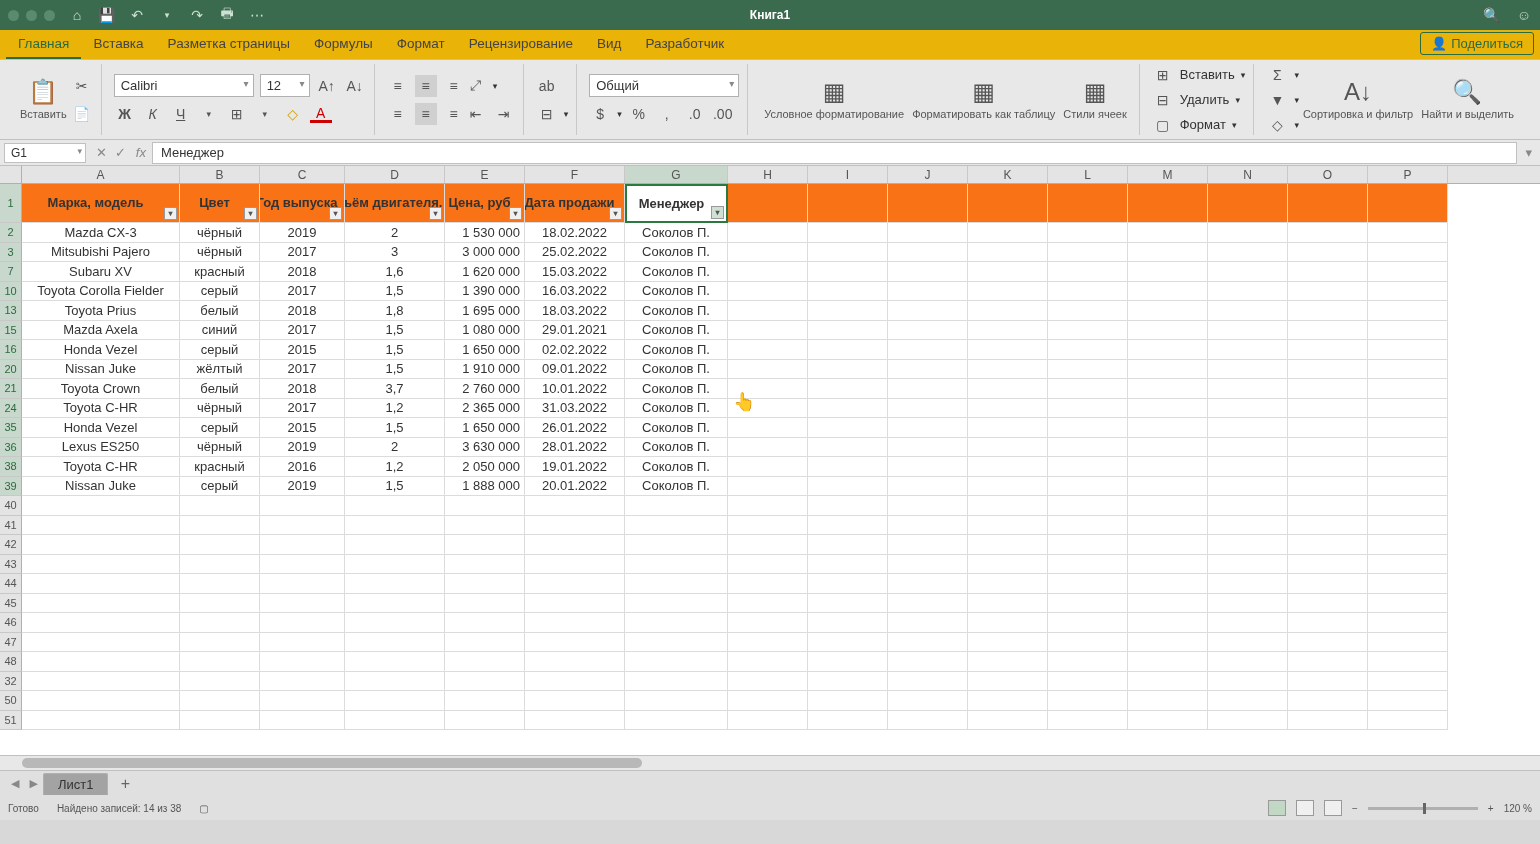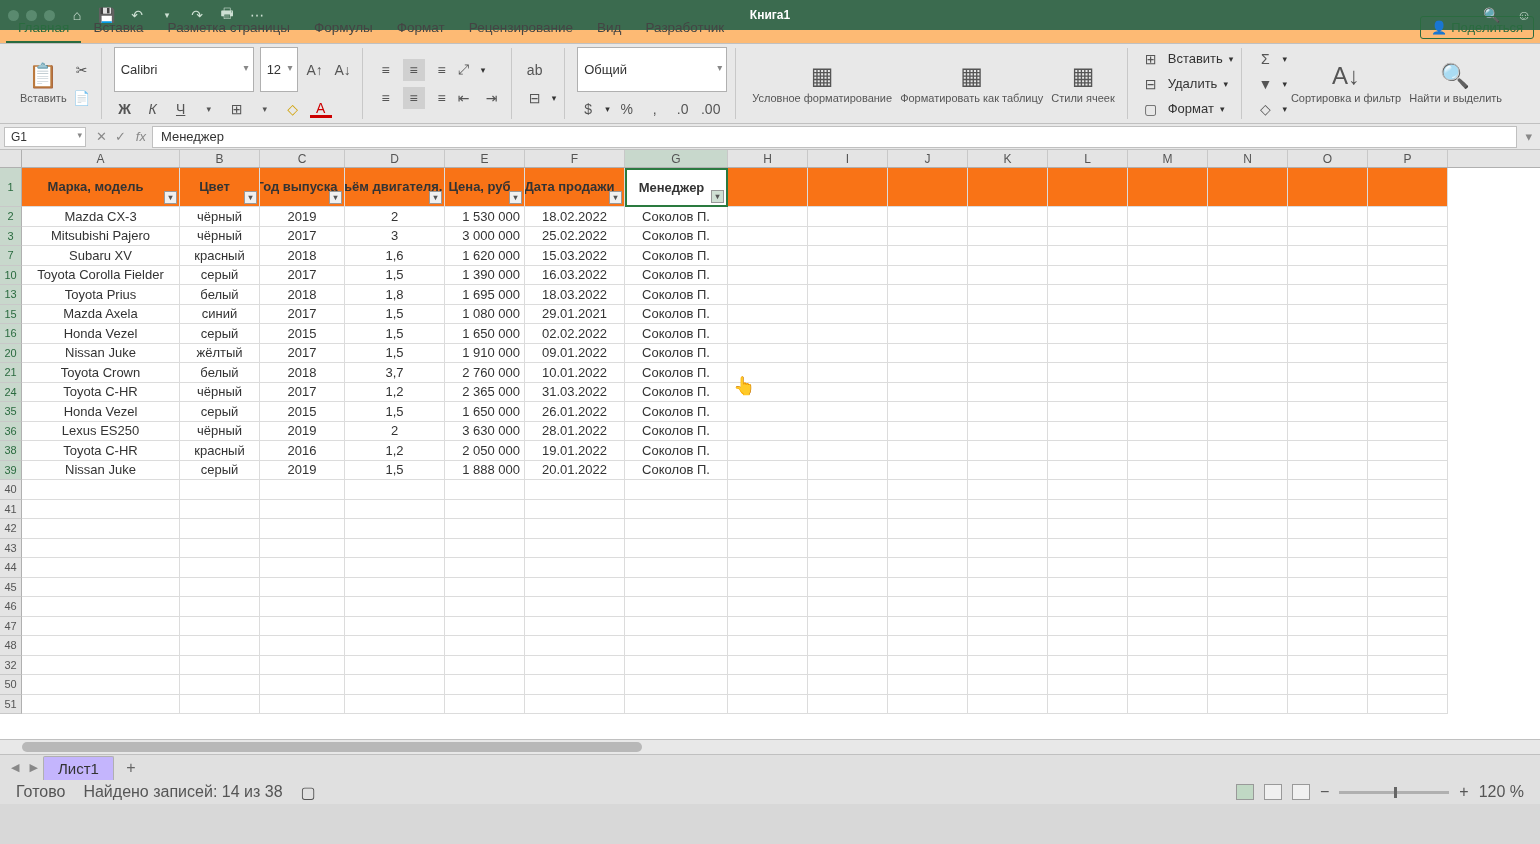--- a/index.html
+++ b/index.html
@@ -4,34 +4,34 @@
 <style>
 *{box-sizing:border-box;margin:0;padding:0;font-family:-apple-system,BlinkMacSystemFont,"Segoe UI",sans-serif;user-select:none}
 body{background:#d8d8d8;width:1540px;height:844px;overflow:hidden;font-size:13px;color:#333}
 .titlebar{height:30px;background:#3b6b4f;display:flex;align-items:center;padding:0 8px;color:#fff}
 .traffic{display:flex;gap:7px;margin-right:14px}
 .tl{width:11px;height:11px;border-radius:50%;background:#5a8a6f}
 .tb-icons{display:flex;gap:14px;align-items:center;color:#cde0d3}
 .tb-icon{width:16px;height:16px;display:flex;align-items:center;justify-content:center;font-size:14px}
 .title{position:absolute;left:50%;transform:translateX(-50%);font-weight:600;font-size:12px}
 .tb-right{margin-left:auto;display:flex;gap:16px;color:#cde0d3}
-.tabs{height:14px;background:#fdba74;display:flex;align-items:flex-end;padding:0 6px;border-bottom:1px solid #c0c0c0;position:relative}
+.tabs{height:30px;background:#eab308;display:flex;align-items:flex-end;padding:0 6px;border-bottom:1px solid #c0c0c0;position:relative}
 .tab{padding:6px 12px;font-size:13.5px;color:#444;cursor:pointer}
 .tab.active{color:#2a6b3f;border-bottom:2px solid #2a6b3f;font-weight:500}
 .share-btn{margin-left:auto;border:1px solid #2a6b3f;color:#2a6b3f;padding:3px 10px;border-radius:3px;font-size:13px;display:flex;align-items:center;gap:4px;margin-bottom:4px}
 .ribbon{height:80px;background:#e8e8e8;display:flex;padding:4px 8px;gap:4px;border-bottom:1px solid #c0c0c0}
 .rgroup{display:flex;align-items:center;padding:0 8px;border-right:1px solid #c8c8c8}
 .rgroup:last-child{border-right:none}
 .rbtn-big{display:flex;flex-direction:column;align-items:center;justify-content:center;gap:2px;font-size:11px;color:#555;padding:2px 4px;text-align:center;line-height:1.2}
 .rbtn-big .ic{font-size:24px;height:28px;display:flex;align-items:center}
 .rstack{display:flex;flex-direction:column;gap:6px;justify-content:center}
 .rrow{display:flex;gap:6px;align-items:center}
-.rbox{border:1px solid #b0b0b0;background:#fff;padding:14px 6px;font-size:13px;position:relative}
+.rbox{border:1px solid #b0b0b0;background:#fff;padding:3px 6px;font-size:13px;position:relative}
 .rbox.font{width:140px}
-.rbox.size{width:38px}
+.rbox.size{width:50px}
 .rbox.numfmt{width:150px}
 .rbox::after{content:"▾";position:absolute;right:4px;color:#888;font-size:10px}
 .ric{width:22px;height:22px;display:flex;align-items:center;justify-content:center;color:#555;font-size:14px}
 .formula-row{height:26px;background:#e8e8e8;display:flex;align-items:center;border-bottom:1px solid #c0c0c0}
 .namebox{width:82px;border:1px solid #c0c0c0;background:#fff;padding:2px 6px;margin-left:4px;font-size:12px;position:relative}
 .namebox::after{content:"▾";position:absolute;right:3px;font-size:9px;color:#888}
 .fx-icons{display:flex;gap:8px;padding:0 10px;color:#888}
 .fx-lbl{font-style:italic;color:#888;margin-right:6px}
 .fbar{flex:1;background:#fff;border:1px solid #c0c0c0;padding:2px 8px;font-size:13px;height:22px}
 .grid-wrap{position:relative;height:590px;background:#fff;overflow:hidden;border-bottom:1px solid #c0c0c0}
@@ -50,23 +50,23 @@
 .cell{border-right:1px solid #dcdcdc;border-bottom:1px solid #dcdcdc;padding:0 4px;font-size:13px;text-align:center;display:flex;align-items:center;justify-content:center;overflow:hidden;white-space:nowrap;position:relative}
 .cell.hdr{font-weight:600;background:#f97316;line-height:1.2;padding:2px 14px 2px 4px}
 .cell.r{justify-content:flex-end}
 .cell.selected{border:2px solid #2a7a3f;background:#fff;z-index:2}
 .filter-btn{position:absolute;right:2px;bottom:2px;width:13px;height:13px;border:1px solid #999;background:#f0f0f0;font-size:8px;line-height:11px;color:#555}
 .filter-btn.active{background:#d0e0d4}
 .hscroll{height:14px;background:#e8e8e8;position:relative}
 .hscroll-thumb{position:absolute;left:22px;width:620px;height:10px;top:2px;background:#b8b8b8;border-radius:5px}
 .sheet-tabs{height:26px;background:#e0e0e0;display:flex;align-items:center;padding:0 6px;border-top:1px solid #c0c0c0}
 .st-nav{color:#888;padding:0 5px;font-size:11px}
-.st-tab{background:#c4b5fd;border:1px solid #b0b0b0;border-bottom:none;padding:3px 14px;font-size:15px;border-radius:2px 2px 0 0}
+.st-tab{background:#a3a3a3;border:1px solid #b0b0b0;border-bottom:none;padding:3px 14px;font-size:13px;border-radius:2px 2px 0 0}
 .st-add{width:22px;height:22px;display:flex;align-items:center;justify-content:center;color:#666;font-size:16px;margin-left:6px}
-.statusbar{height:24px;background:#e0e0e0;display:flex;align-items:center;padding:0 16px;font-size:16px;color:#555;gap:18px}
+.statusbar{height:24px;background:#e0e0e0;display:flex;align-items:center;padding:0 8px;font-size:10px;color:#555;gap:18px}
 .sb-right{margin-left:auto;display:flex;align-items:center;gap:10px}
 .sb-view{width:18px;height:16px;border:1px solid #999;background:#f0f0f0}
 .sb-view.active{background:#c0d8c4}
 .zoom-slider{width:110px;height:3px;background:#b0b0b0;position:relative}
 .zoom-thumb{position:absolute;left:55px;top:-4px;width:3px;height:11px;background:#666}
 .cursor{position:absolute;left:733px;top:225px;font-size:18px;pointer-events:none;z-index:10}
 
 .cA{width:158px}.cB{width:80px}.cC{width:85px}.cD{width:100px}.cE{width:80px}.cF{width:100px}.cG{width:103px}
 .cH,.cI,.cJ,.cK,.cL,.cM,.cN,.cO,.cP{width:80px}
 </style>

